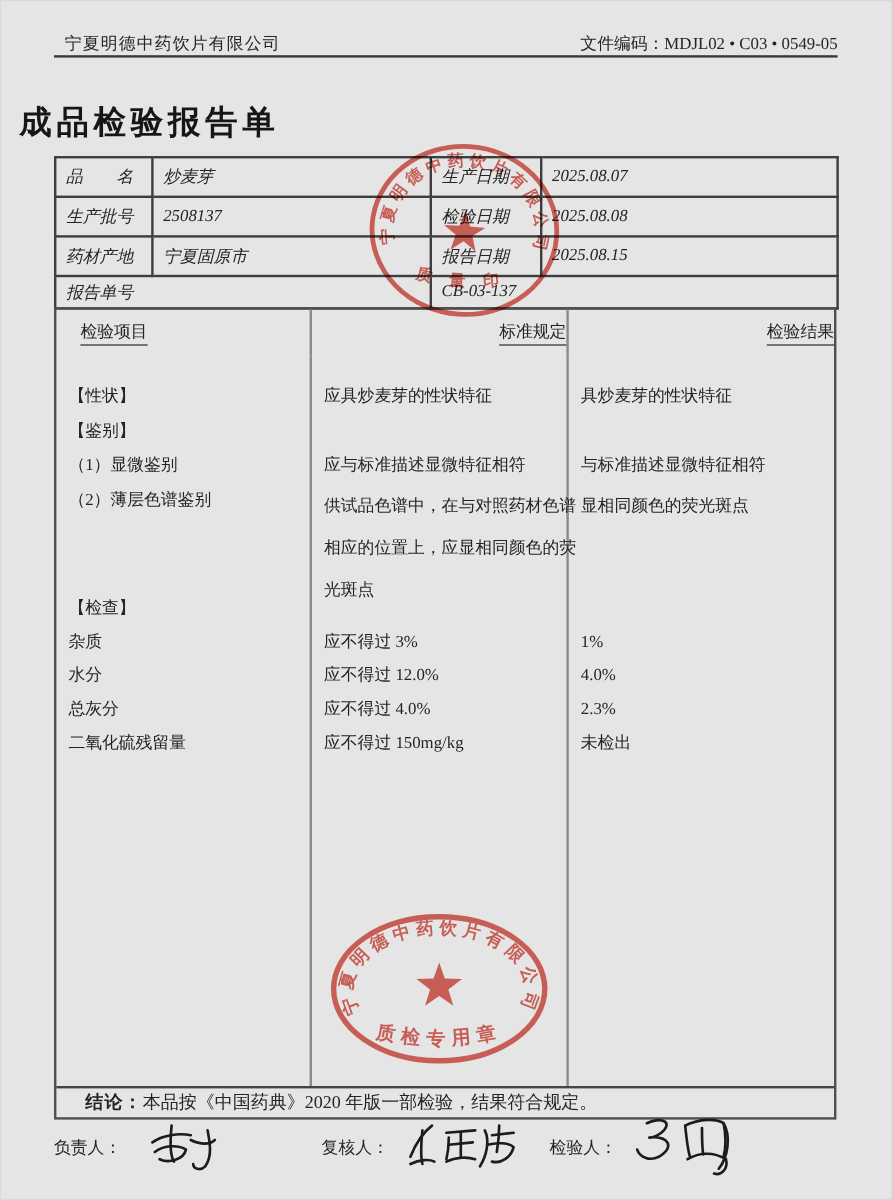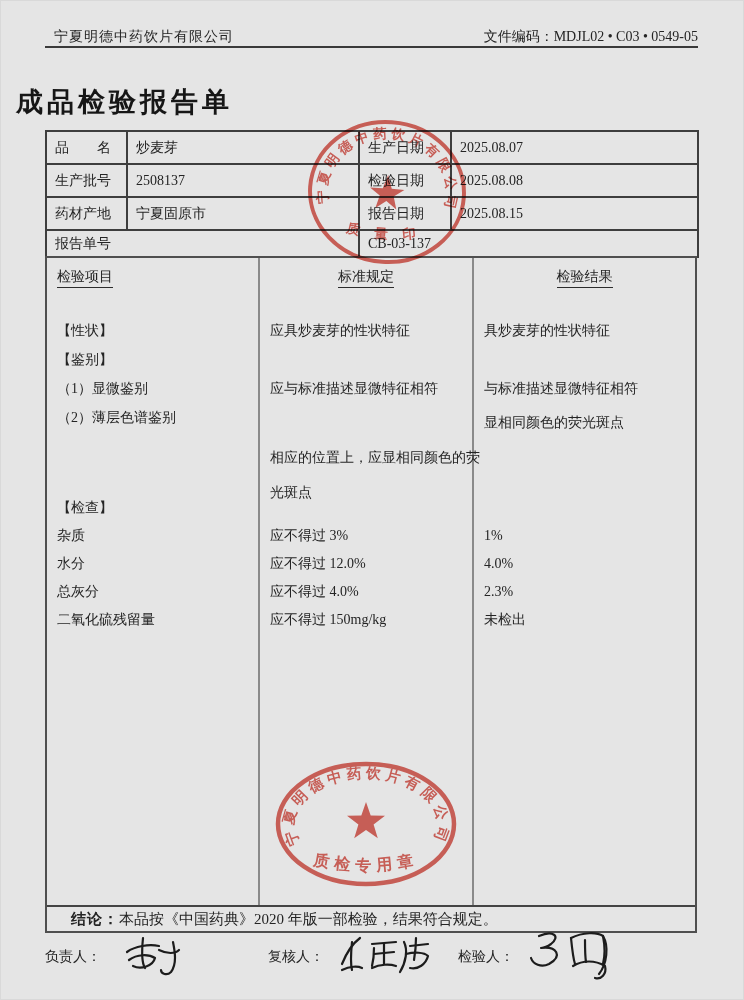--- a/index.html
+++ b/index.html
@@ -10,29 +10,29 @@
   }
   
   .hdr-company{position:absolute;left:54px;top:28px;font-size:14px;letter-spacing:1px;}
   .hdr-code{position:absolute;right:46px;top:28px;font-size:14px;}
   .hdr-rule{position:absolute;left:45px;top:46px;width:653px;height:0;border-top:2px solid #3a3a3a;}
   .doc-title{position:absolute;left:16px;top:84px;width:744px;text-align:left;
     font-size:27px;font-weight:bold;letter-spacing:4px;color:#161616;}
   
   table.info{position:absolute;left:45px;top:130px;border-collapse:collapse;table-layout:fixed;}
   table.info td{border:2px solid #3e3e3e;font-size:14px;padding:0 8px;white-space:nowrap;overflow:visible;}
-  table.info tr{height:33px;}
+  table.info tr{height:33px;font-style:italic;}
   table.info tr.last{height:27px;}
   td.val{font-size:15px;}
   .sp-label{display:inline-block;}
   
   .main-table{position:absolute;left:45px;top:256px;width:648px;border:2px solid #4f4f4f;background:transparent;}
   .mt-grid{display:grid;grid-template-columns:213px 214px 221px;grid-template-rows:39px 608px 26px;}
-  .mt-hcell{font-size:14px;display:flex;align-items:center;justify-content:center;}
-  .mt-hcell.first{justify-content:flex-start;padding-left:10px;}
+  .mt-hcell{font-size:14px;display:flex;align-items:center;justify-content:flex-end;}
+  .mt-hcell.first{justify-content:flex-start;padding-left:20px;}
   .colsep{border-right:2px solid #8a8a8a;}
   .mt-hcell span{border-bottom:1px solid #2c2c2c;padding-bottom:1px;}
   .mt-body{position:relative;}
   .ln{position:absolute;left:10px;height:20px;line-height:20px;font-size:14px;white-space:nowrap;}
   .mt-concl{grid-column:1 / 4;border-top:2px solid #444;font-size:15px;line-height:25px;padding-left:24px;white-space:nowrap;}
   .mt-concl b{letter-spacing:1px;}
   
   .stamp{position:absolute;mix-blend-mode:multiply;opacity:.82;}
   .stamp-top{left:302px;top:114px;transform:rotate(4deg);}
   .stamp-bottom{left:270px;top:758px;}
@@ -105,20 +105,21 @@
         <div class="ln" style="top:201px">【检查】</div>
         <div class="ln" style="top:229px">杂质</div>
         <div class="ln" style="top:257px">水分</div>
         <div class="ln" style="top:285px">总灰分</div>
         <div class="ln" style="top:313px">二氧化硫残留量</div>
       </div>
 
       <div class="mt-body colsep">
         <div class="ln" style="top:24px">应具炒麦芽的性状特征</div>
         <div class="ln" style="top:82px">应与标准描述显微特征相符</div>
+        <div class="ln" style="top:116px">供试品色谱中，在与对照药材色谱</div>
         <div class="ln" style="top:151px">相应的位置上，应显相同颜色的荧</div>
         <div class="ln" style="top:186px">光斑点</div>
         <div class="ln" style="top:229px">应不得过 3%</div>
         <div class="ln" style="top:257px">应不得过 12.0%</div>
         <div class="ln" style="top:285px">应不得过 4.0%</div>
         <div class="ln" style="top:313px">应不得过 150mg/kg</div>
       </div>
 
       <div class="mt-body">
         <div class="ln" style="top:24px">具炒麦芽的性状特征</div>

